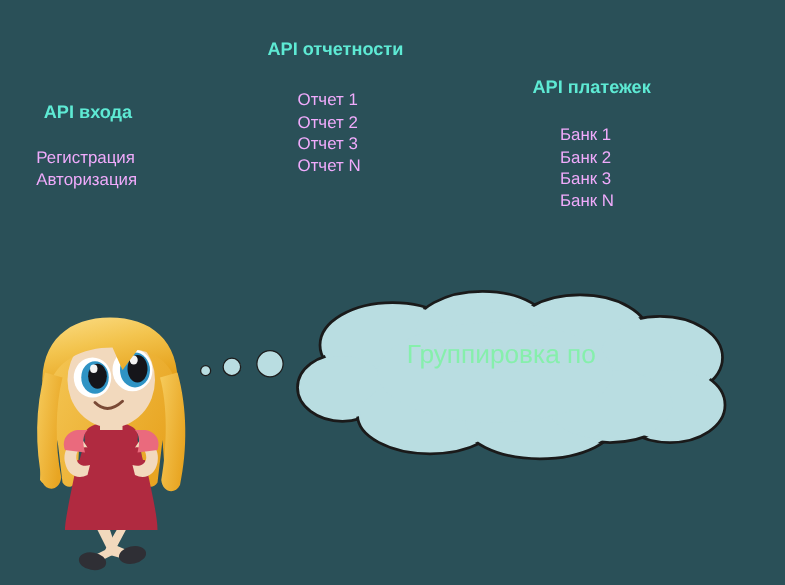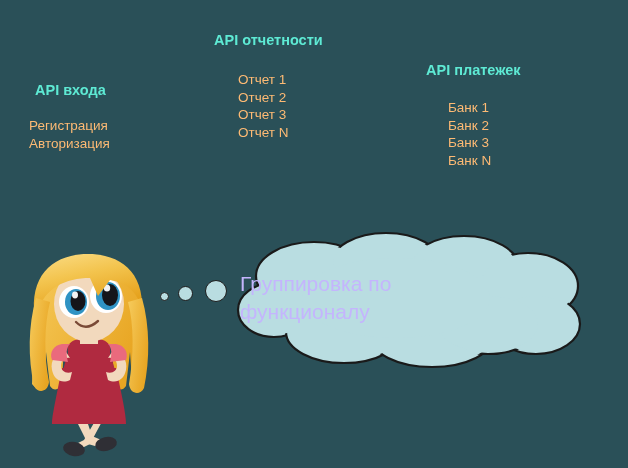--- a/index.html
+++ b/index.html
@@ -23,21 +23,21 @@
     color: #5eead4;
     font-size: 14.5px;
     font-weight: bold;
     line-height: 1.2;
     white-space: nowrap;
   }
   .group-list {
     list-style: none;
     margin: 0;
     padding: 0;
-    color: #fdba74;
+    color: #f0abfc;
     font-size: 13.5px;
     line-height: 17.5px;
     white-space: nowrap;
   }
   .group-list li { margin: 0; padding: 0; }
 
   
   #g-login      { left: 35px;  top: 82px; }
   #g-login .group-list { margin-top: 18px; margin-left: -6px; }
 
@@ -66,22 +66,22 @@
     top: 228px;
     width: 350px;
     height: 145px;
   }
   #cloud-wrap svg { display: block; width: 100%; height: 100%; }
   #cloud-text {
     position: absolute;
     left: 0;
     top: 42px;
     width: 100%;
-    text-align: left;
-    color: #c4b5fd;
+    text-align: center;
+    color: #86efac;
     font-size: 21px;
     line-height: 28px;
     padding-left: 4px;
     padding-right: 24px;
     box-sizing: border-box;
     pointer-events: none;
   }
 
   
   #girl {
@@ -152,21 +152,20 @@
         <ellipse cx="38" cy="82" rx="34" ry="25"></ellipse>
         <ellipse cx="300" cy="96" rx="42" ry="28"></ellipse>
         <ellipse cx="108" cy="104" rx="56" ry="29"></ellipse>
         <ellipse cx="196" cy="108" rx="60" ry="29"></ellipse>
         <ellipse cx="252" cy="96" rx="50" ry="28"></ellipse>
         <ellipse cx="160" cy="70" rx="94" ry="40"></ellipse>
       </g>
     </svg>
     <div id="cloud-text">
       <div>Группировка по</div>
-      <div>функционалу</div>
     </div>
   </div>
 
   <div id="girl">
     <svg viewBox="0 0 150 212" xmlns="http://www.w3.org/2000/svg">
       <defs>
         <linearGradient id="hairGrad" x1="0" y1="0" x2="0.4" y2="1">
           <stop offset="0%" stop-color="#fbdd86"></stop>
           <stop offset="45%" stop-color="#f3c44e"></stop>
           <stop offset="100%" stop-color="#e5a01a"></stop>

